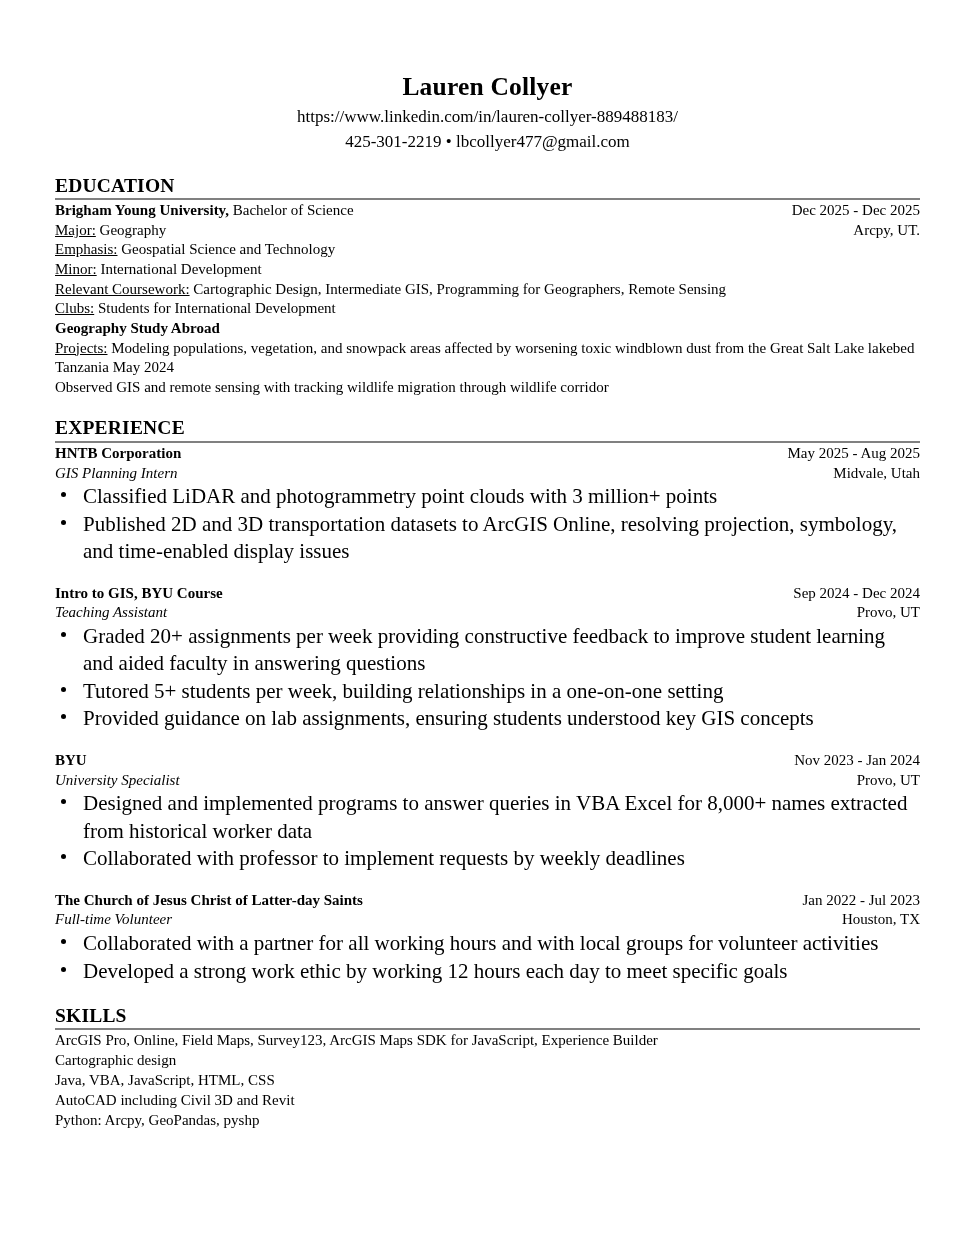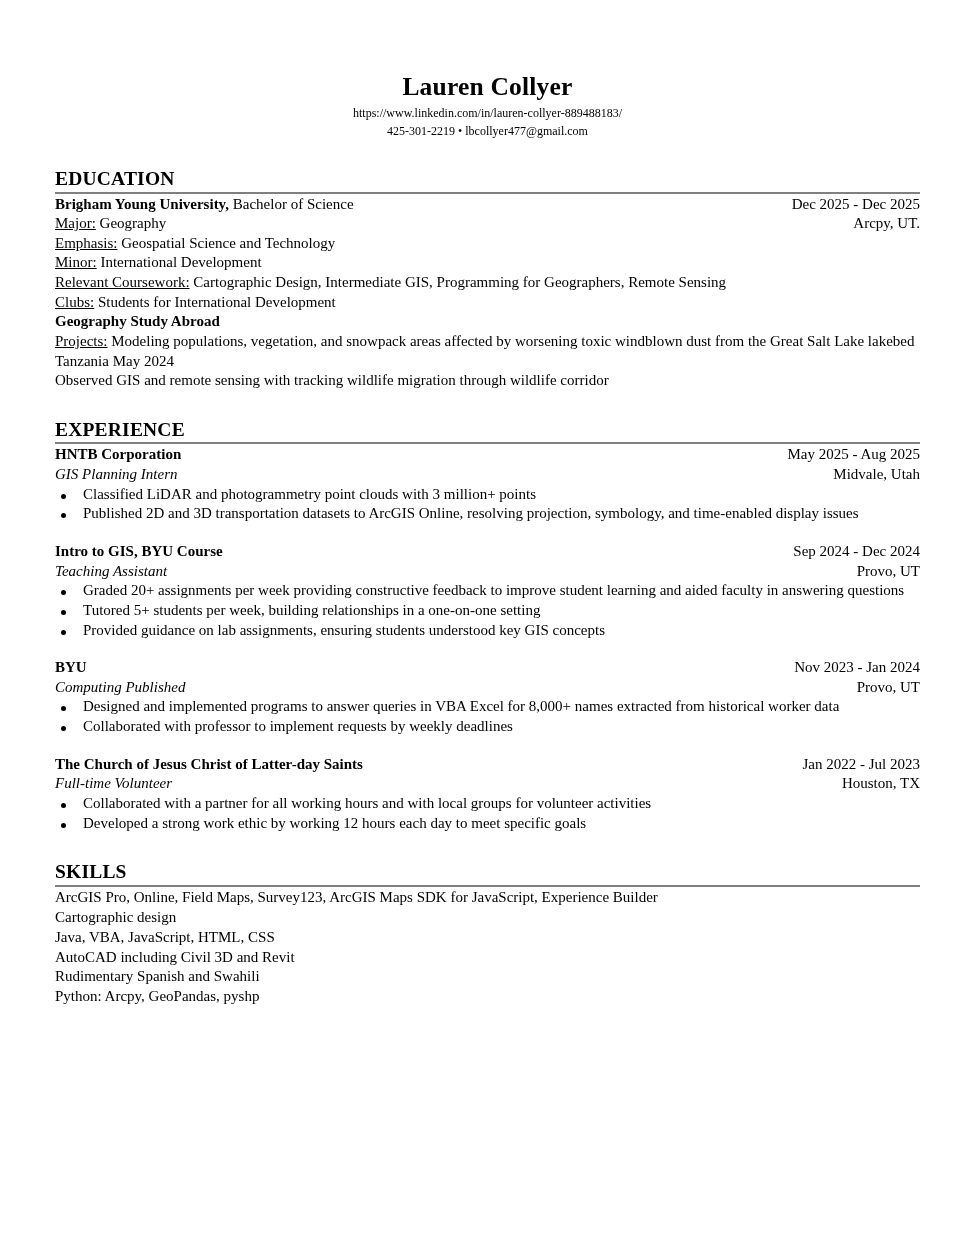--- a/index.html
+++ b/index.html
@@ -25,26 +25,26 @@
   
   .hdr { text-align: center; }
   .hdr-name {
     font-size: 25.5px;
     font-weight: bold;
     letter-spacing: .2px;
     line-height: 1.15;
     margin: 0 0 4px 0;
   }
   .hdr-line {
-    font-size: 12px;
+    font-size: 17px;
     line-height: 1.45;
   }
 
   
-  .section { margin-top: 28px; }
+  .section { margin-top: 20px; }
   .section-title {
     font-size: 19.5px;
     font-weight: bold;
     letter-spacing: .2px;
     line-height: 1.1;
     padding-bottom: 2px;
   }
   .rule {
     height: 0;
     border-top: 2px solid #808080;
@@ -75,21 +75,21 @@
   .entry + .entry { margin-top: 18px; }
 
   
   ul.bullets {
     list-style: none;
     margin: 0;
     padding: 0;
     width: 865px;
   }
   ul.bullets li {
-    font-size: 15px;
+    font-size: 21px;
     line-height: 1.31;
     position: relative;
     padding-left: 28px;
     margin: 0;
   }
   ul.bullets li::before {
     content: "";
     position: absolute;
     left: 6px;
     top: 9px;
@@ -175,21 +175,21 @@
         <li>Provided guidance on lab assignments, ensuring students understood key GIS concepts</li>
       </ul>
     </div>
 
     <div class="entry">
       <div class="row row-split">
         <div class="left b">BYU</div>
         <div class="right">Nov 2023 - Jan 2024</div>
       </div>
       <div class="row row-split">
-        <div class="left i">Computing Published</div>
+        <div class="left i">University Specialist</div>
         <div class="right">Provo, UT</div>
       </div>
       <ul class="bullets">
         <li>Designed and implemented programs to answer queries in VBA Excel for 8,000+ names extracted from historical worker data</li>
         <li>Collaborated with professor to implement requests by weekly deadlines</li>
       </ul>
     </div>
 
     <div class="entry">
       <div class="row row-split">
@@ -208,18 +208,17 @@
   </div>
 
   <div class="section">
     <div class="section-title">SKILLS</div>
     <div class="rule"></div>
     <div class="skills-list">
       <div class="row">ArcGIS Pro, Online, Field Maps, Survey123, ArcGIS Maps SDK for JavaScript, Experience Builder</div>
       <div class="row">Cartographic design</div>
       <div class="row">Java, VBA, JavaScript, HTML, CSS</div>
       <div class="row">AutoCAD including Civil 3D and Revit</div>
-      <div class="row">Rudimentary Spanish and Swahili</div>
       <div class="row">Python: Arcpy, GeoPandas, pyshp</div>
     </div>
   </div>
 
 </div>
 
 </body></html>

